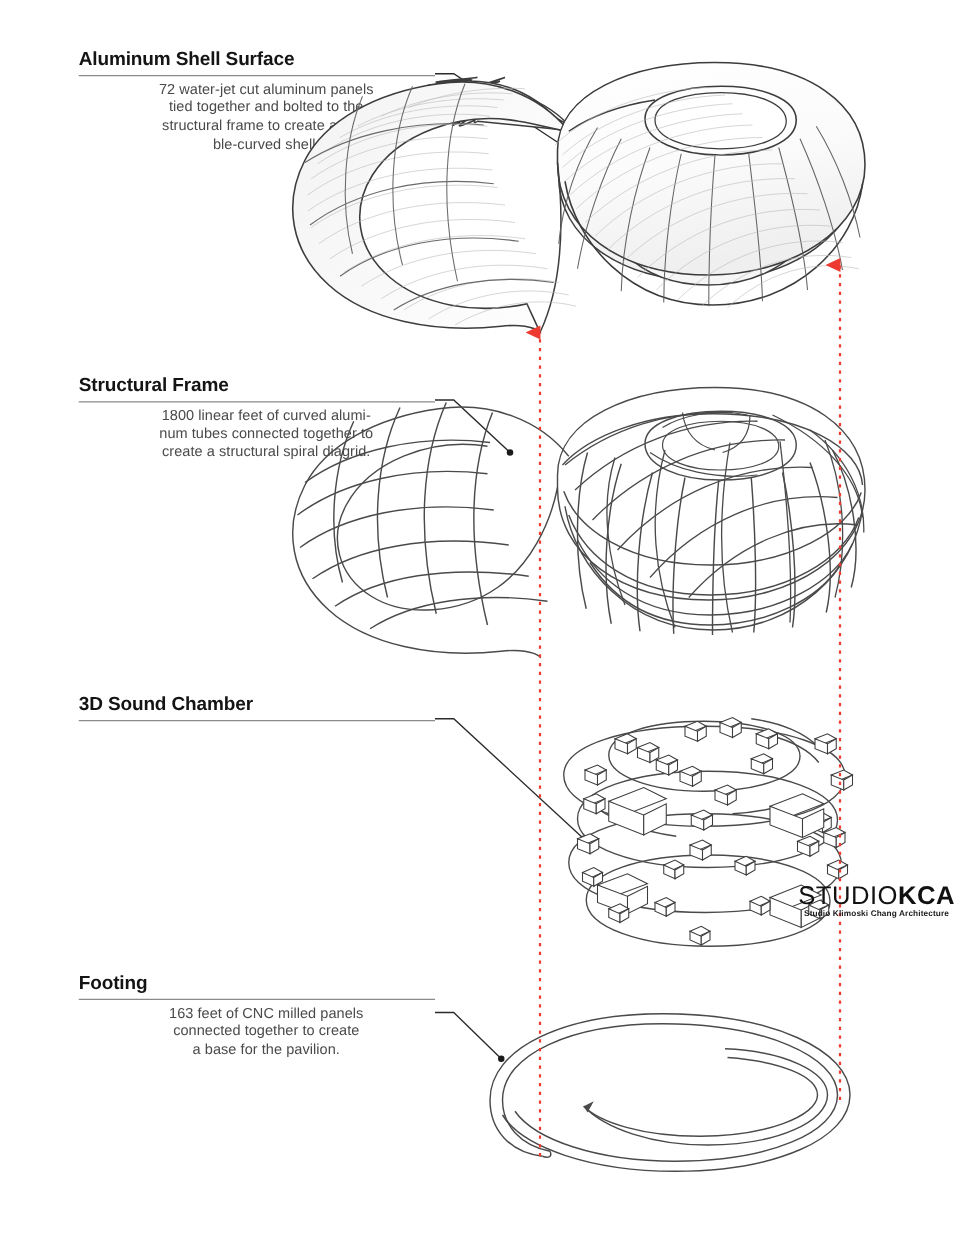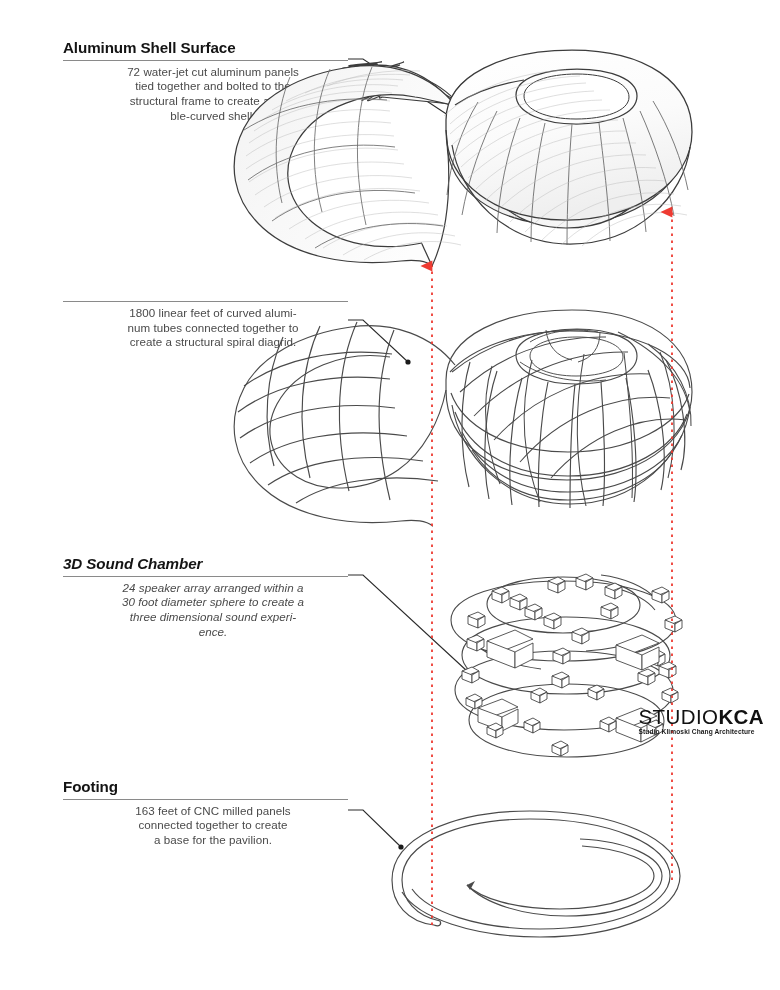--- a/index.html
+++ b/index.html
@@ -21,54 +21,51 @@
   .label-rule{height:0;border-top:1.6px solid #8a8a8a;width:285px;margin:0 0 4px 0;}
   .label-body{
     font-size:11.6px;line-height:14.6px;color:#4a4a4a;
     letter-spacing:0.05px;margin:0;white-space:pre-line;text-align:center;
   }
 
   
   .art{position:absolute;left:0;top:0;pointer-events:none;}
 
   
-  #logo{position:absolute;right:16px;bottom:12px;text-align:left;line-height:1;}
+  #logo{position:absolute;right:16px;bottom:12px;text-align:center;line-height:1;}
   .logo-main{font-size:20.5px;letter-spacing:0.4px;color:#111;white-space:nowrap;}
   .logo-main .lw{font-weight:400;}
   .logo-main .lb{font-weight:700;}
   .logo-sub{font-size:6.6px;font-weight:700;color:#1a1a1a;letter-spacing:0.1px;margin-top:2px;white-space:nowrap;}
 </style>
 </head>
 <body>
 
 <div id="sheet">
 
   <div class="label-block" style="left:63px;top:40px;">
     <div class="label-title">Aluminum Shell Surface</div>
     <div class="label-rule"></div>
     <div class="label-body">72 water-jet cut aluminum panels
 tied together and bolted to the
 structural frame to create a dou-
 ble-curved shell.</div>
   </div>
 
   <div class="label-block" style="left:63px;top:301px;">
+    <div class="label-title">Structural Frame</div>
     <div class="label-rule"></div>
     <div class="label-body">1800 linear feet of curved alumi-
 num tubes connected together to
 create a structural spiral diagrid.</div>
   </div>
 
-  <div class="label-block" style="left:63px;top:556px;font-style:italic;">
+  <div class="label-block" style="left:63px;top:556px;">
     <div class="label-title">3D Sound Chamber</div>
     <div class="label-rule"></div>
-    <div class="label-body">24 speaker array arranged within a
-30 foot diameter sphere to create a
-three dimensional sound experi-
-ence.</div>
   </div>
 
   <div class="label-block" style="left:63px;top:779px;">
     <div class="label-title">Footing</div>
     <div class="label-rule"></div>
     <div class="label-body">163 feet of CNC milled panels
 connected together to create
 a base for the pavilion.</div>
   </div>
 

